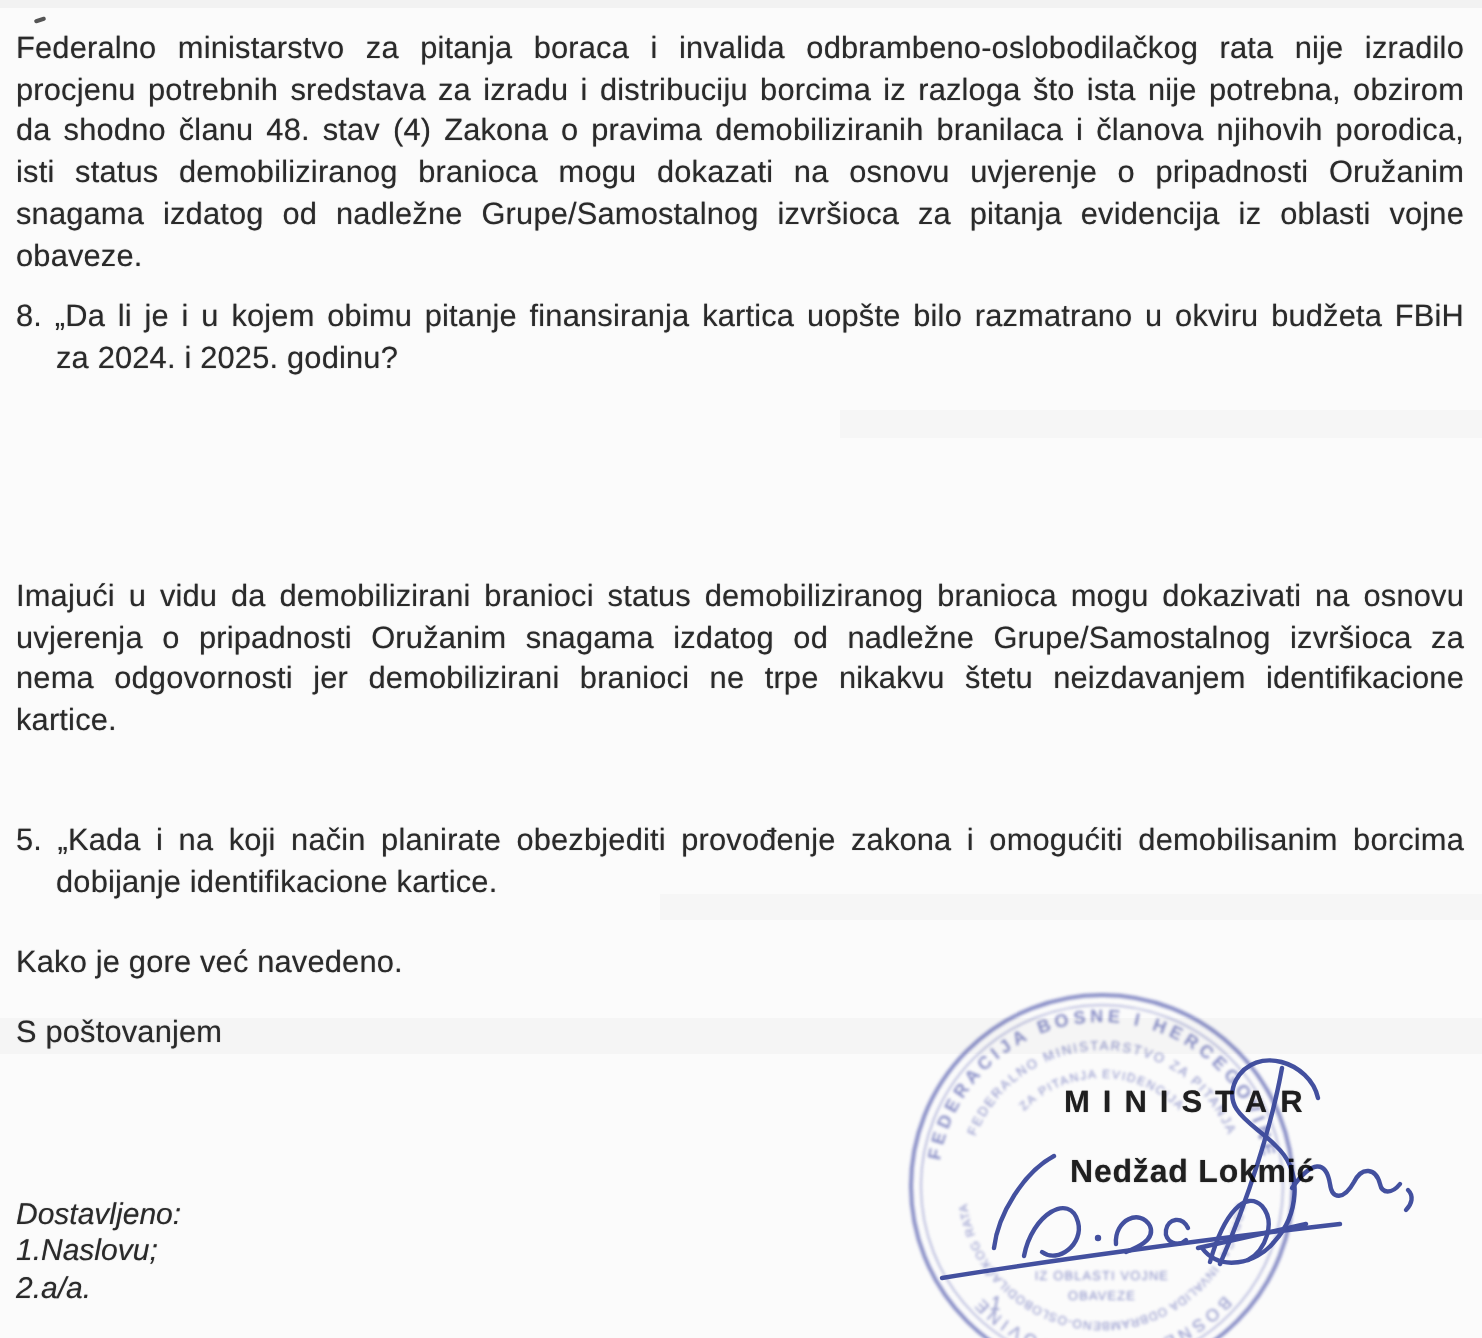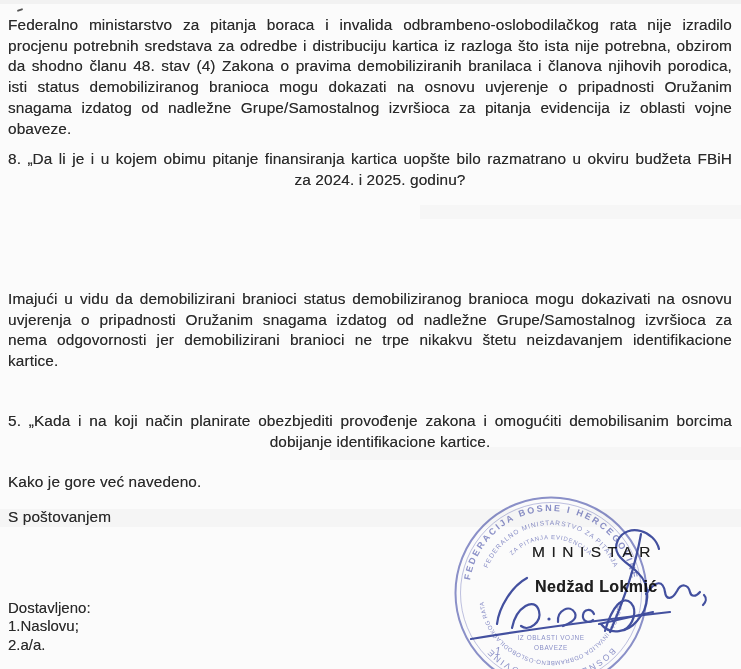--- a/index.html
+++ b/index.html
@@ -11,35 +11,36 @@
   }
   .page{position:absolute;inset:0;padding-left:12px;}
   .blk{
     position:absolute;left:8px;width:724px;
     font-size:15.4px;line-height:20.7px;
     letter-spacing:0.1px;
     text-shadow:0 0 0.5px rgba(40,40,40,0.55);
   }
   .jl{text-align:justify;text-align-last:justify;}
   .ll{text-align:left;}
-  .cont{padding-left:20px;box-sizing:border-box;text-align:center;}
+  .cont{padding-left:20px;box-sizing:border-box;}
   .minister{
     position:absolute;left:532px;top:543px;
-    font-size:15.5px;font-weight:normal;letter-spacing:6.5px;
+    font-size:15.5px;font-weight:bold;letter-spacing:6.5px;
     color:#1f1f1f;text-shadow:0 0 0.5px rgba(0,0,0,0.5);
   }
   .signame{
     position:absolute;left:535px;top:578px;
     font-size:16px;font-weight:bold;letter-spacing:0.4px;
     color:#1f1f1f;text-shadow:0 0 0.6px rgba(0,0,0,0.5);
   }
   .dostav{
     position:absolute;left:8px;top:599px;
     font-size:15px;line-height:18.4px;
     text-shadow:0 0 0.5px rgba(40,40,40,0.5);
+    font-style:italic;
   }
   .band{position:absolute;pointer-events:none;}
   .band1{left:0;top:509px;width:741px;height:18px;background:rgba(140,140,140,0.055);}
   .band2{left:330px;top:447px;width:411px;height:13px;background:rgba(140,140,140,0.045);}
   .band3{left:420px;top:205px;width:321px;height:14px;background:rgba(140,140,140,0.04);}
   .band4{left:0;top:0;width:741px;height:4px;background:rgba(160,160,160,0.09);}
   .accent-artifact{
     position:absolute;left:17px;top:9px;width:6px;height:2px;
     background:#555;border-radius:1px;transform:rotate(-18deg);
   }
@@ -54,21 +55,21 @@
 <div class="page">
 
   <div class="band band4"></div>
   <div class="band band3"></div>
   <div class="band band2"></div>
   <div class="band band1"></div>
   <div class="accent-artifact"></div>
 
   <div class="blk" style="top:15px">
     <div class="jl">Federalno ministarstvo za pitanja boraca i invalida odbrambeno-oslobodilačkog rata nije izradilo</div>
-    <div class="jl">procjenu potrebnih sredstava za odredbe i distribuciju kartica iz razloga što ista nije potrebna, obzirom</div>
+    <div class="jl">procjenu potrebnih sredstava za izradu i distribuciju borcima iz razloga što ista nije potrebna, obzirom</div>
     <div class="jl">da shodno članu 48. stav (4) Zakona o pravima demobiliziranih branilaca i članova njihovih porodica,</div>
     <div class="jl">isti status demobiliziranog branioca mogu dokazati na osnovu uvjerenje o pripadnosti Oružanim</div>
     <div class="jl">snagama izdatog od nadležne Grupe/Samostalnog izvršioca za pitanja evidencija iz oblasti vojne</div>
     <div class="ll">obaveze.</div>
   </div>
 
   <div class="blk" style="top:149px">
     <div class="jl">8. „Da li je i u kojem obimu pitanje finansiranja kartica uopšte bilo razmatrano u okviru budžeta FBiH</div>
     <div class="ll cont">za 2024. i 2025. godinu?</div>
   </div>

